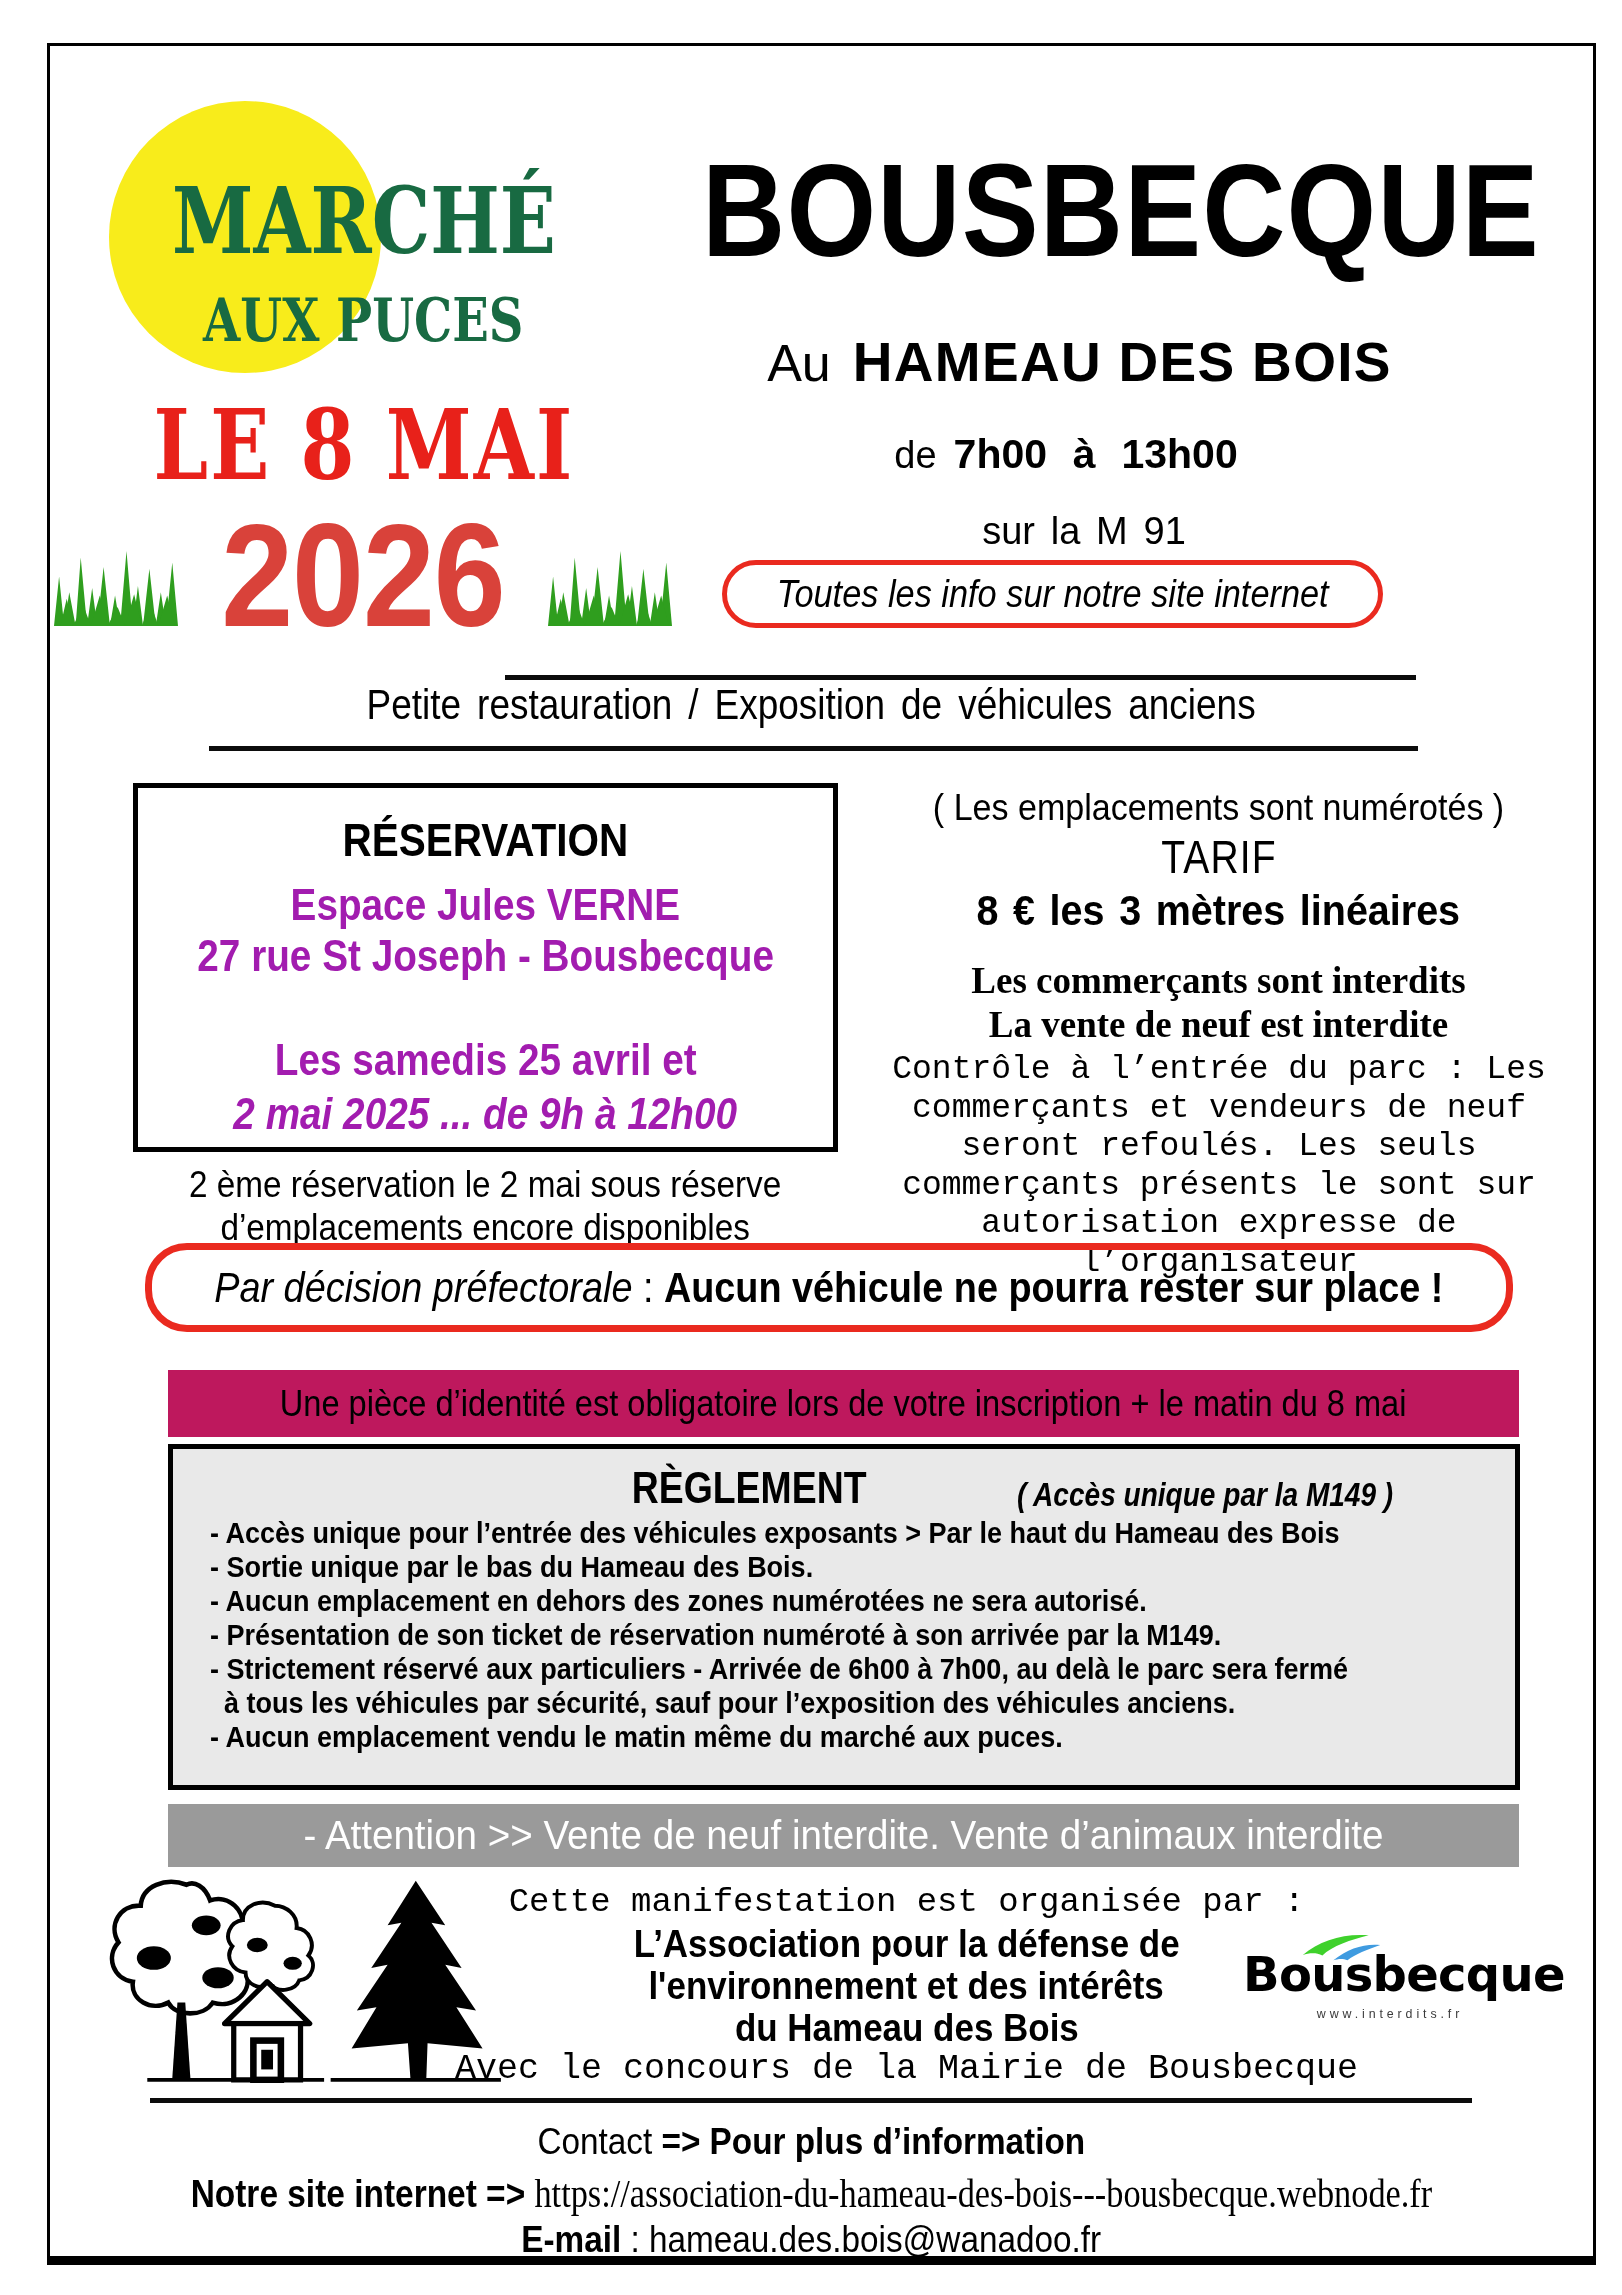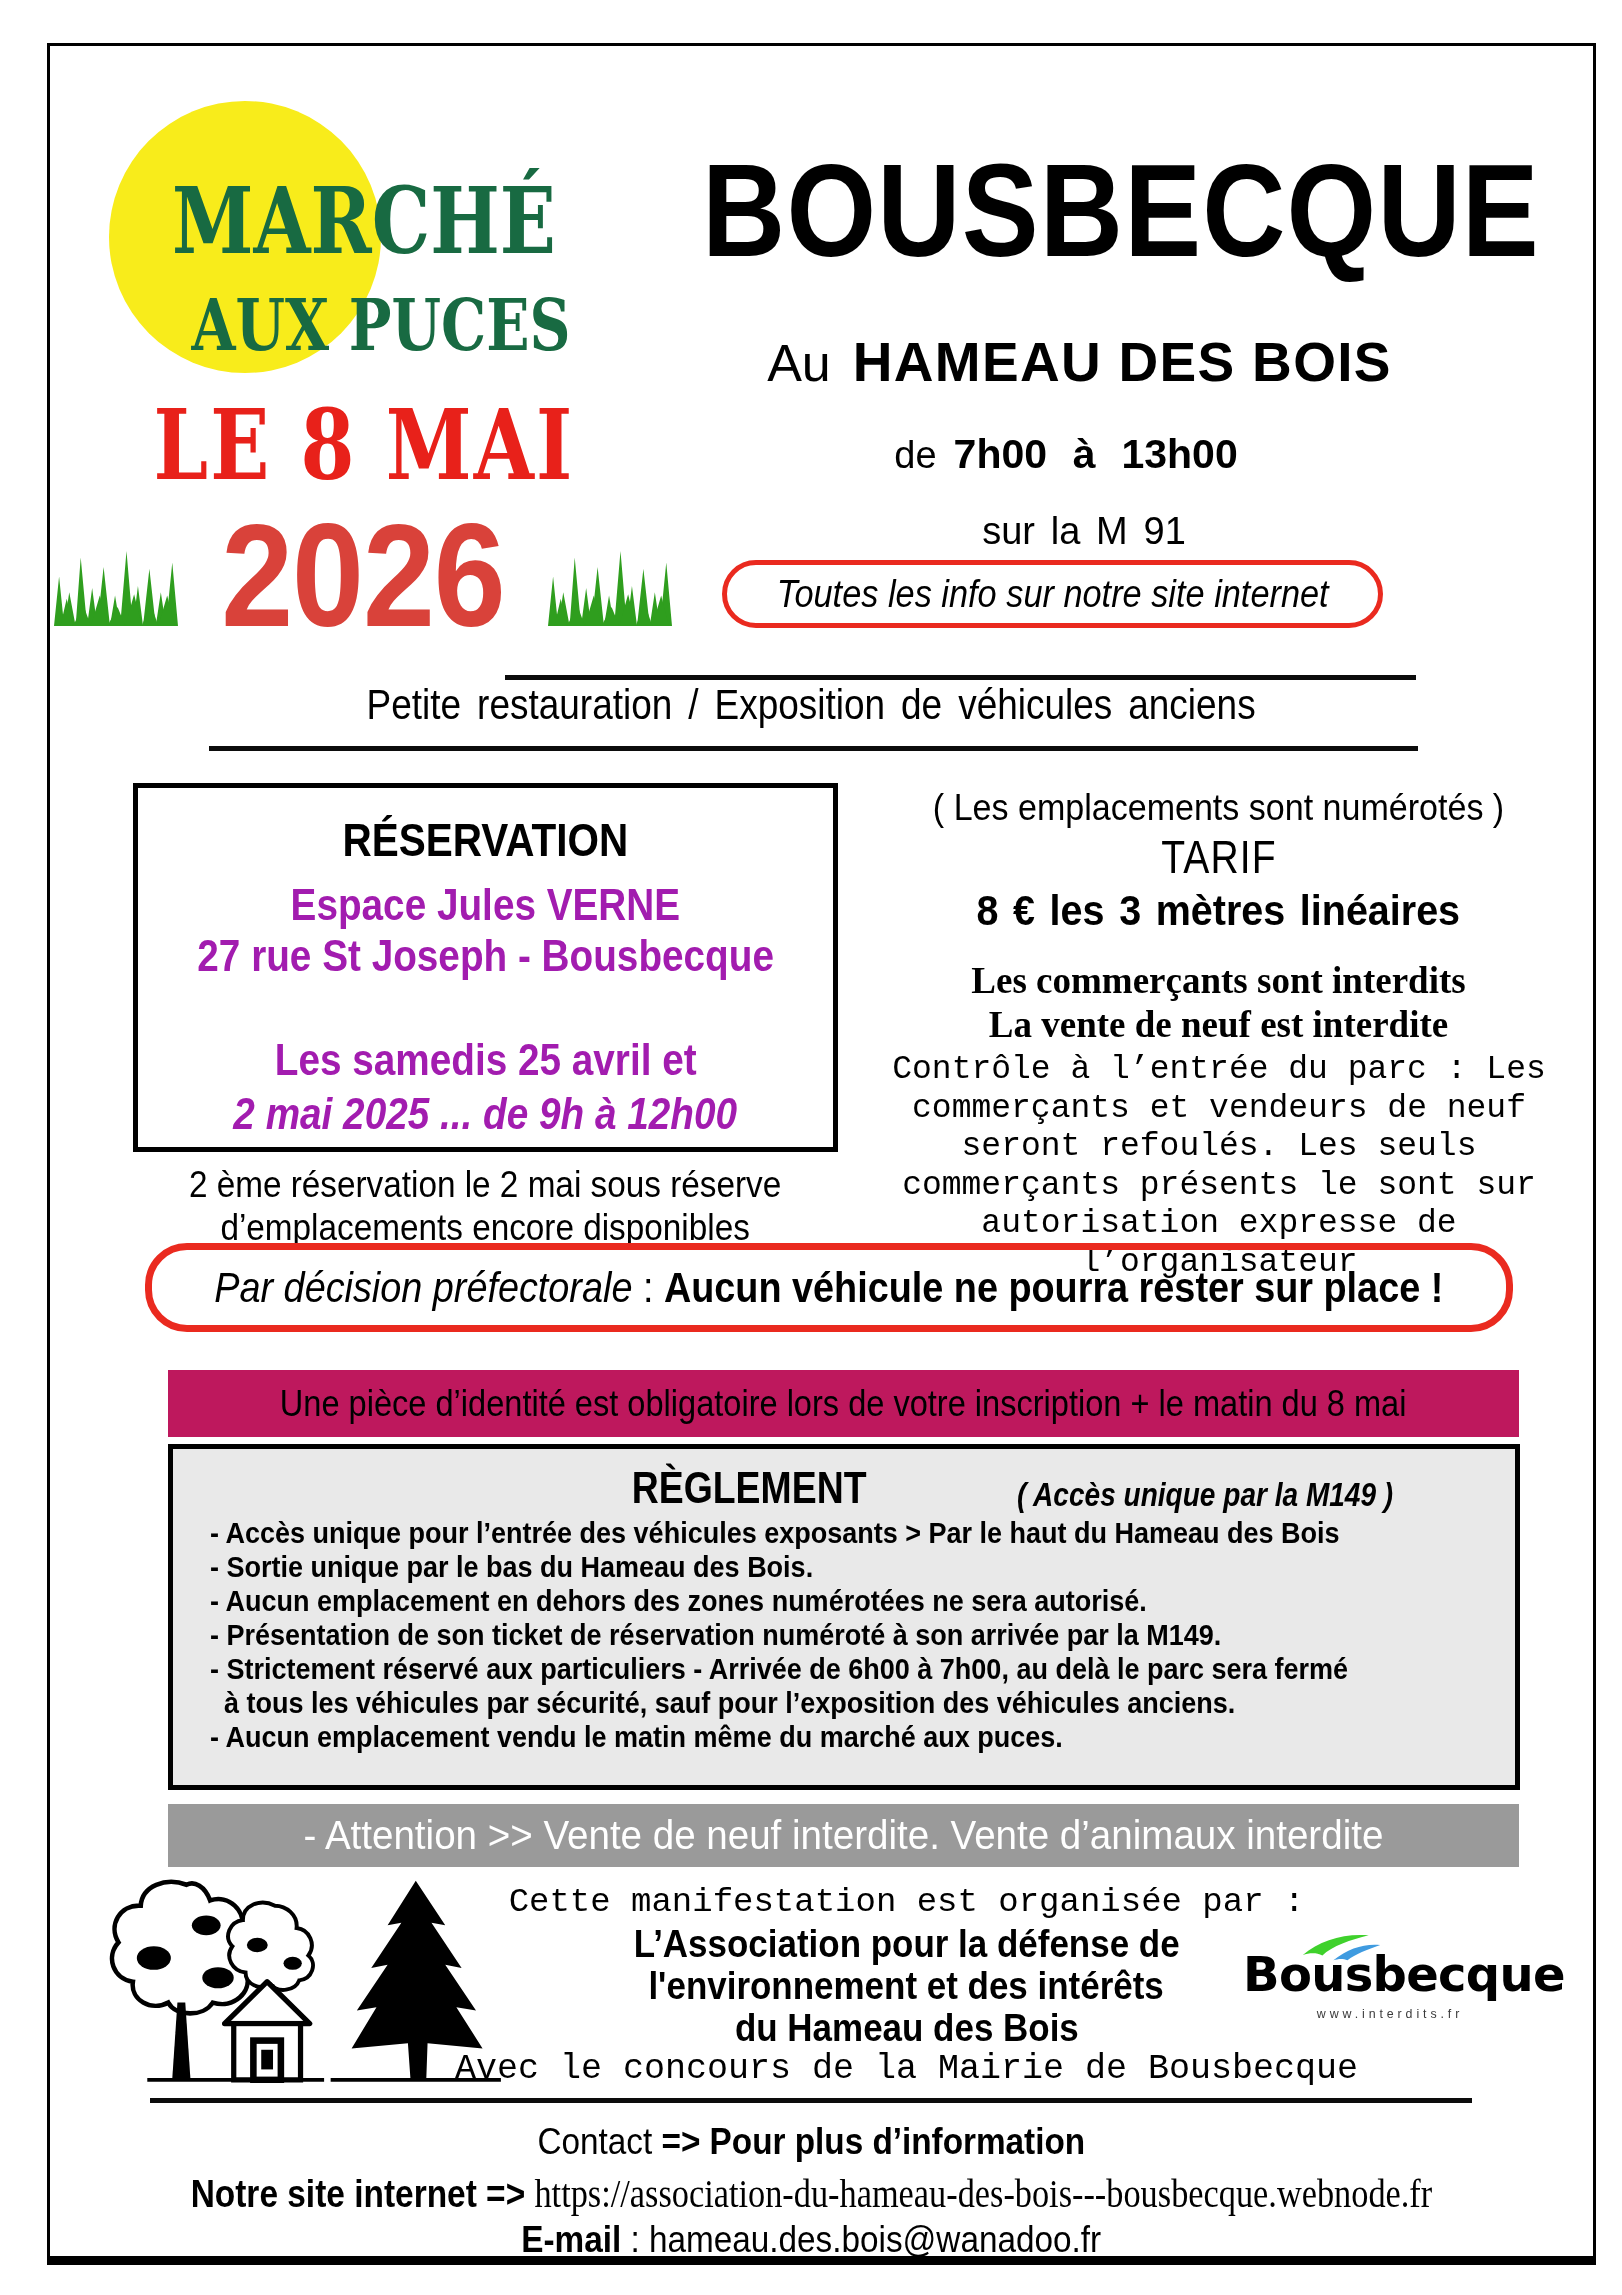--- a/index.html
+++ b/index.html
@@ -17,21 +17,21 @@
   .cx92{display:inline-block;transform:scaleX(.92);transform-origin:center;}
   .cx94{display:inline-block;transform:scaleX(.94);transform-origin:center;}
   .cxl90{display:inline-block;transform:scaleX(.90);transform-origin:left center;white-space:nowrap;}
   .cxl85{display:inline-block;transform:scaleX(.85);transform-origin:left center;white-space:nowrap;}
   .nowrap{white-space:nowrap;}
 
   
   .sun{position:absolute;left:109px;top:101px;width:272px;height:272px;border-radius:50%;background:#f8ec1b;}
   .chunky{font-family:"DejaVu Serif",serif;font-weight:bold;}
   .t-marche{left:69px;top:175px;width:589px;font-size:92px;color:#186a42;line-height:1;}
-  .t-aux{left:87px;top:290px;width:589px;font-size:71px;color:#186a42;line-height:1;}
+  .t-aux{left:69px;top:290px;width:589px;font-size:60px;color:#186a42;line-height:1;}
   .t-le8mai{left:69px;top:397px;width:589px;font-size:97px;color:#e8211a;line-height:1;letter-spacing:2.6px;}
   .year-row{left:62px;top:512px;width:602px;display:flex;justify-content:center;align-items:flex-end;gap:24px;}
   .year{font-size:147px;line-height:.87;font-weight:bold;color:#d9423a;letter-spacing:-1.3px;}
   .grass{width:124px;height:96px;margin-bottom:13px;flex:none;}
 
   
   .t-city{left:645px;top:145px;width:877px;font-size:131px;font-weight:bold;line-height:1;letter-spacing:1.3px;}
   .venue-line{left:654px;top:335px;width:851px;font-size:52px;line-height:1;}
   .venue-name{font-weight:bold;letter-spacing:1.3px;margin-left:22px;font-size:55px;}
   .hours-line{left:654px;top:434px;width:824px;font-size:38px;line-height:1;}

